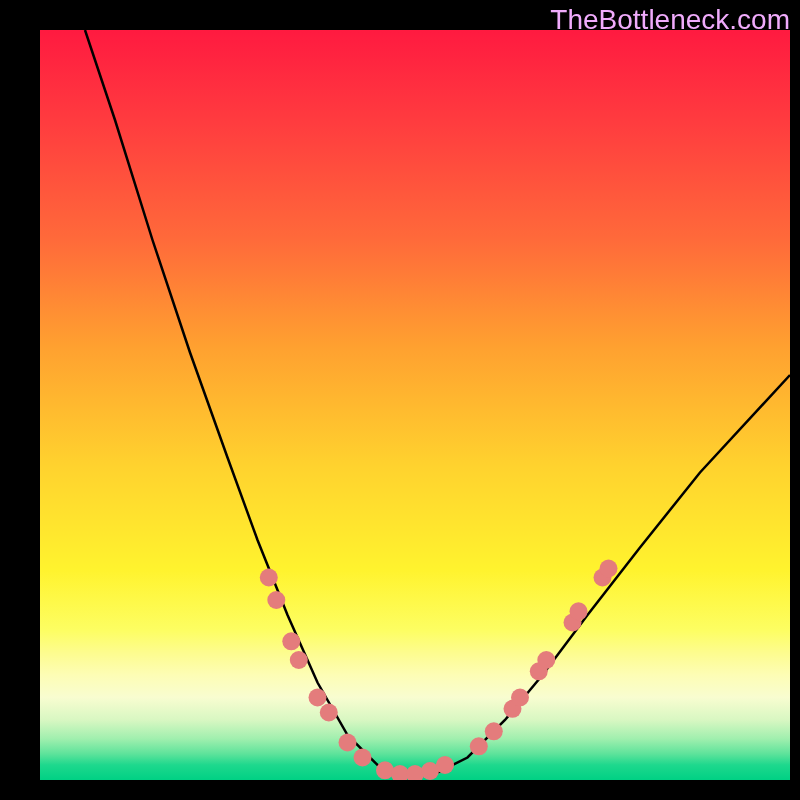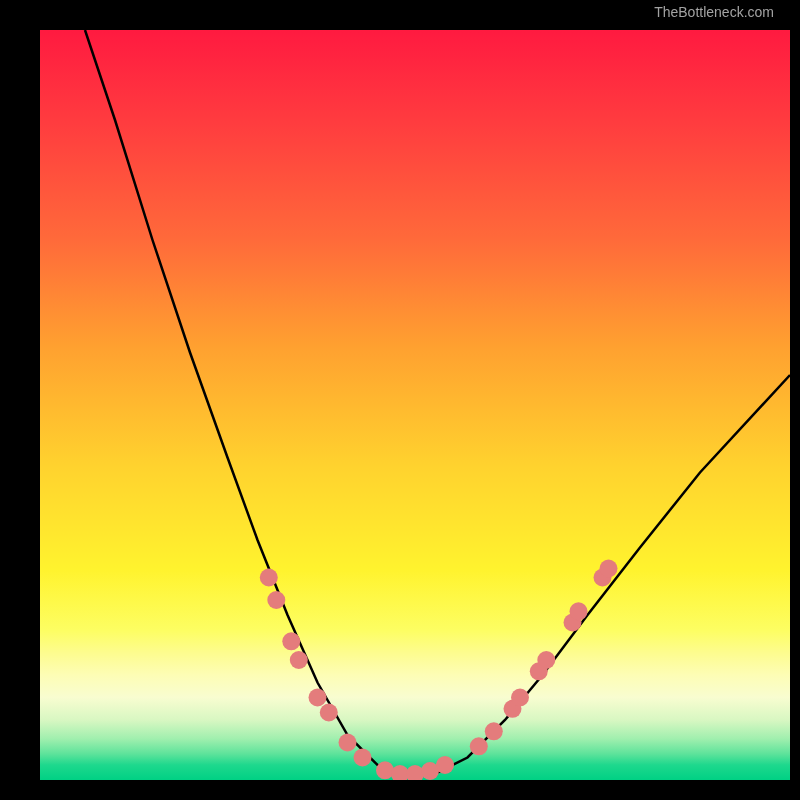--- a/index.html
+++ b/index.html
@@ -7,23 +7,23 @@
     padding: 0;
     width: 800px;
     height: 800px;
     background: #000;
     font-family: Arial, Helvetica, sans-serif;
     overflow: hidden;
   }
   .watermark {
     position: absolute;
     top: 4px;
-    right: 26px;
-    color: #a3a3a3;
-    font-size: 14px;
+    right: 10px;
+    color: #f0abfc;
+    font-size: 28px;
     z-index: 10;
   }
   .plot-area {
     position: absolute;
     left: 40px;
     top: 30px;
     width: 750px;
     height: 750px;
     overflow: hidden;
   }

